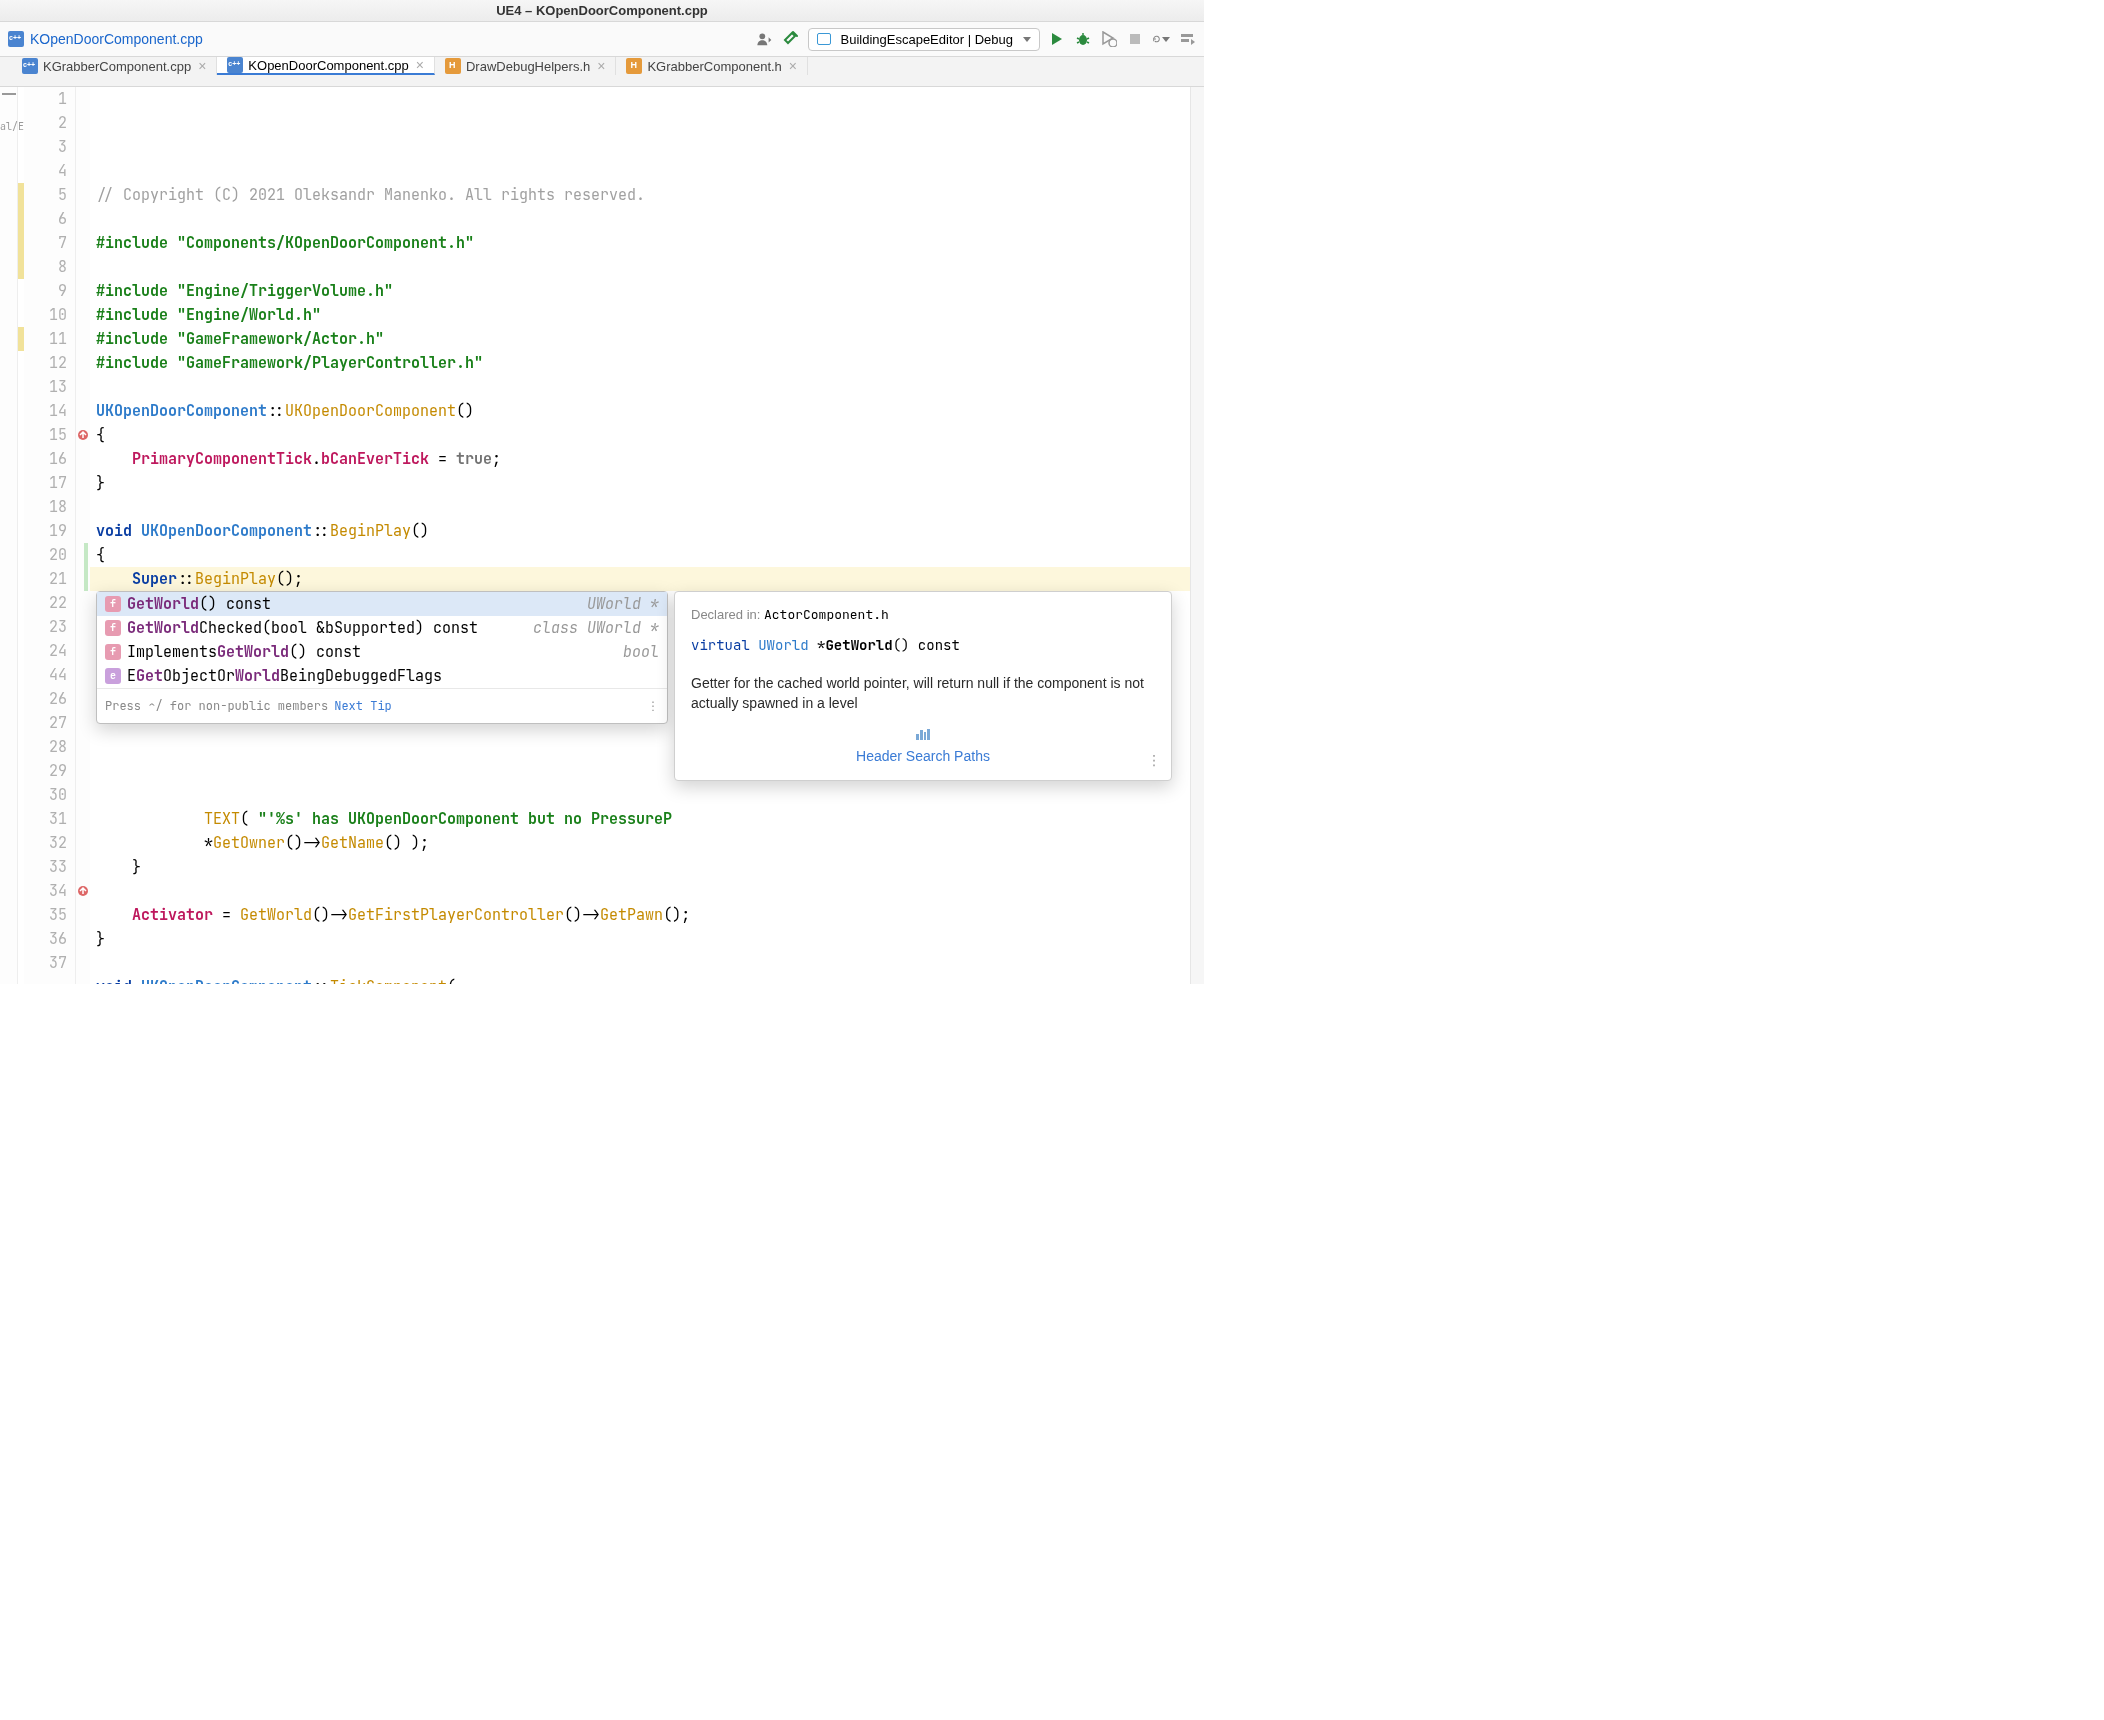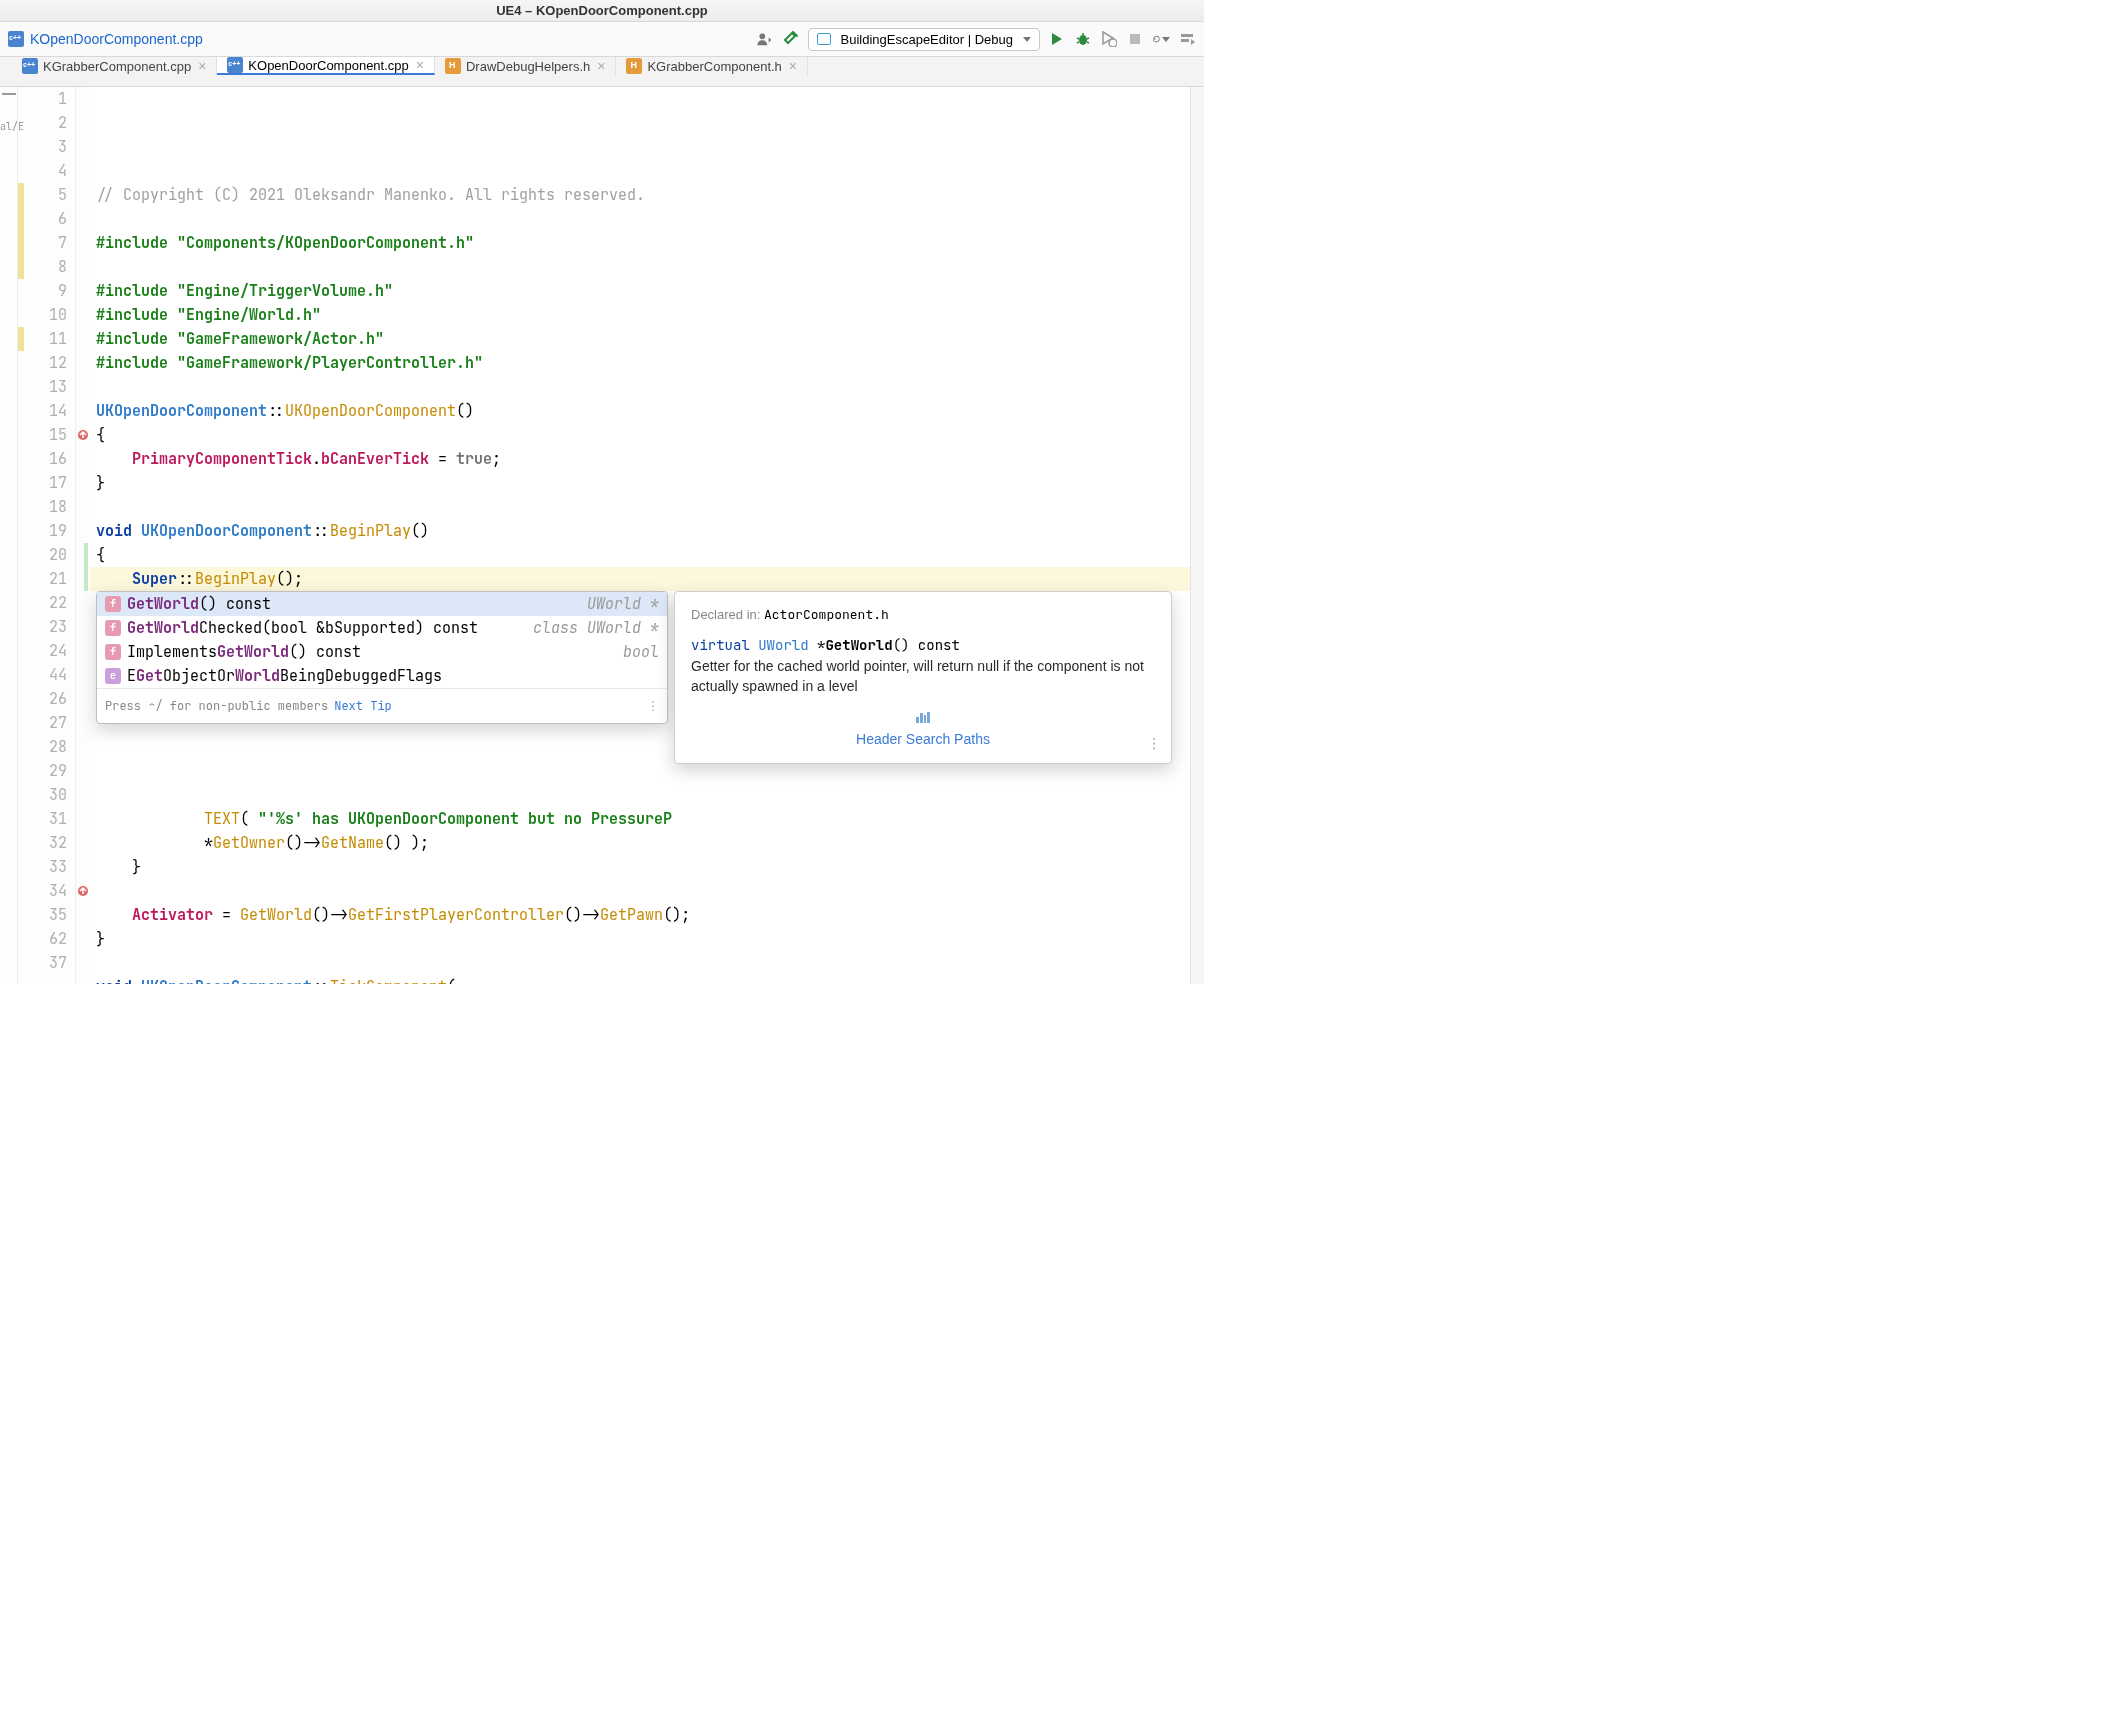--- a/index.html
+++ b/index.html
@@ -115,21 +115,21 @@
 
   
   .doc-popup{
     position:absolute;left:674px;top:504px;width:498px;background:#fff;
     border:1px solid #cfcfcf;border-radius:4px;box-shadow:0 6px 18px rgba(0,0,0,.18);
     padding:14px 16px;font-size:14px;line-height:1.45;
     font-family:-apple-system,BlinkMacSystemFont,sans-serif;
   }
   .doc-decl{color:#888;font-size:13px;margin-bottom:10px;}
   .doc-decl .mono{font-family:"JetBrains Mono",monospace;color:#000;}
-  .doc-sig{font-family:"JetBrains Mono",monospace;font-size:14px;color:#000;margin-bottom:1px;}
+  .doc-sig{font-family:"JetBrains Mono",monospace;font-size:14px;color:#000;margin-bottom:18px;}
   .doc-sig .kw{color:#0a3ea3;}
   .doc-sig .ty{color:#2e7bca;}
   .doc-sig .fn{color:#000;font-weight:700;}
   .doc-body{color:#2a2a2a;margin-bottom:14px;}
   .doc-link{display:flex;align-items:center;gap:6px;color:#3a7bd5;flex-direction:column;}
   .doc-link .bars{width:14px;height:12px;display:inline-flex;gap:1px;align-items:flex-end;}
   .doc-link .bars span{width:3px;background:#7aa8d6;}
   .doc-dots{position:absolute;right:10px;bottom:10px;color:#999;}
 
   
@@ -282,21 +282,21 @@
       <div class="ln">26</div>
       <div class="ln">27</div>
       <div class="ln">28</div>
       <div class="ln">29</div>
       <div class="ln">30</div>
       <div class="ln">31</div>
       <div class="ln">32</div>
       <div class="ln">33</div>
       <div class="ln">34</div>
       <div class="ln">35</div>
-      <div class="ln">62</div>
+      <div class="ln">36</div>
       <div class="ln">37</div>
     </div>
   <div class="marker-col" id="markers">
       <div class="ln"></div>
       <div class="ln"></div>
       <div class="ln"></div>
       <div class="ln"></div>
       <div class="ln"></div>
       <div class="ln"></div>
       <div class="ln"></div>

